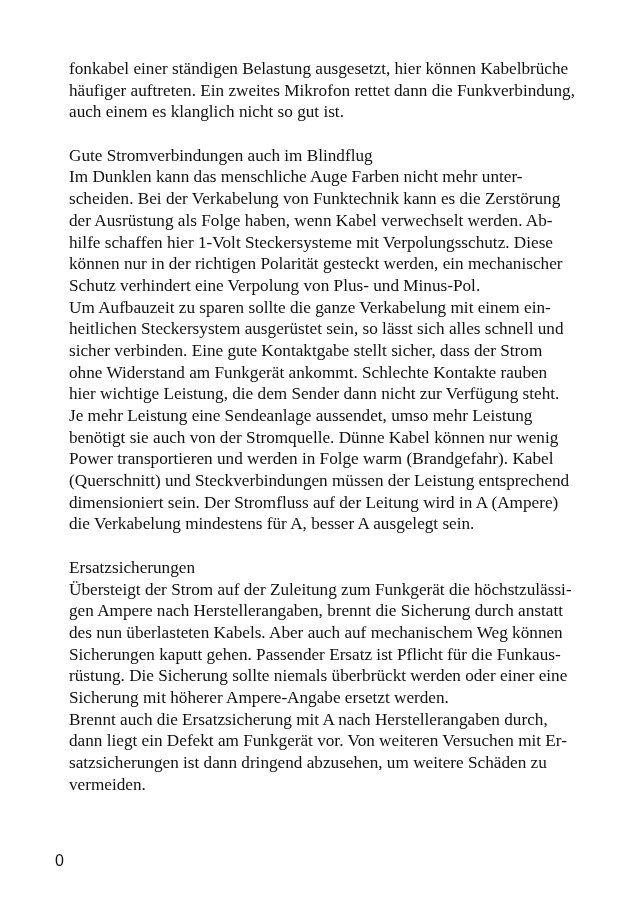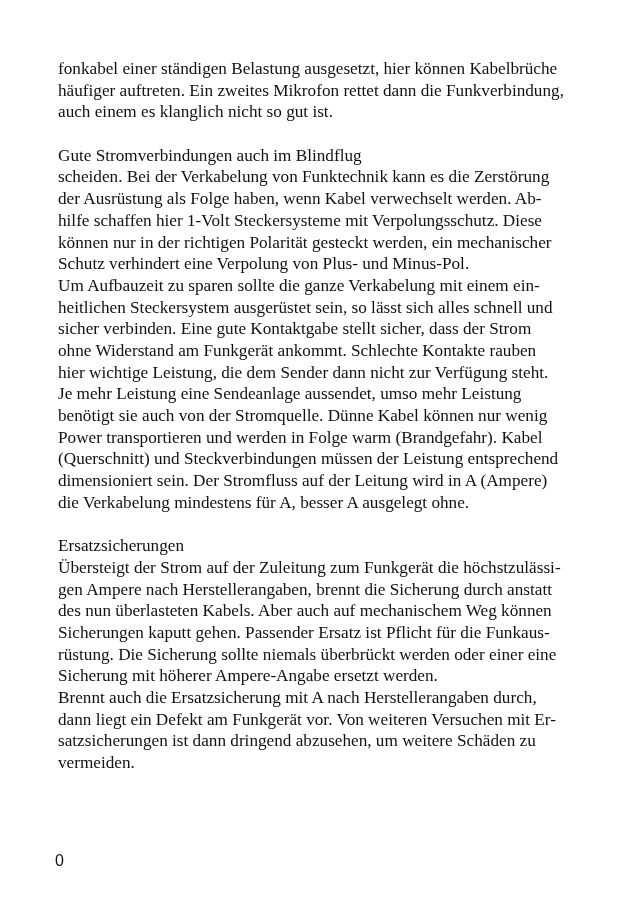--- a/index.html
+++ b/index.html
@@ -10,21 +10,21 @@
     body {
       width: 640px;
       height: 908px;
       position: relative;
       overflow: hidden;
       font-family: "Liberation Serif", "DejaVu Serif", serif;
       color: #111111;
     }
     .page {
       position: absolute;
-      left: 58px;
+      left: 69px;
       top: 58px;
       width: 560px;
       font-size: 17.2px;
       line-height: 21.7px;
     }
     .line {
       display: block;
       white-space: nowrap;
       height: 21.7px;
     }
@@ -52,36 +52,37 @@
   <div class="paragraph">
     <span class="line">fonkabel einer ständigen Belastung ausgesetzt, hier können Kabelbrüche</span>
     <span class="line">häufiger auftreten. Ein zweites Mikrofon rettet dann die Funkverbindung,</span>
     <span class="line">auch einem es klanglich nicht so gut ist.</span>
   </div>
 
   <span class="blank"></span>
 
   <div class="section">
     <span class="line heading">Gute Stromverbindungen auch im Blindflug</span>
+    <span class="line">Im Dunklen kann das menschliche Auge Farben nicht mehr unter-</span>
     <span class="line">scheiden. Bei der Verkabelung von Funktechnik kann es die Zerstörung</span>
     <span class="line">der Ausrüstung als Folge haben, wenn Kabel verwechselt werden. Ab-</span>
     <span class="line">hilfe schaffen hier 1-Volt Steckersysteme mit Verpolungsschutz. Diese</span>
     <span class="line">können nur in der richtigen Polarität gesteckt werden, ein mechanischer</span>
     <span class="line">Schutz verhindert eine Verpolung von Plus- und Minus-Pol.</span>
     <span class="line">Um Aufbauzeit zu sparen sollte die ganze Verkabelung mit einem ein-</span>
     <span class="line">heitlichen Steckersystem ausgerüstet sein, so lässt sich alles schnell und</span>
     <span class="line">sicher verbinden. Eine gute Kontaktgabe stellt sicher, dass der Strom</span>
     <span class="line">ohne Widerstand am Funkgerät ankommt. Schlechte Kontakte rauben</span>
     <span class="line">hier wichtige Leistung, die dem Sender dann nicht zur Verfügung steht.</span>
     <span class="line">Je mehr Leistung eine Sendeanlage aussendet, umso mehr Leistung</span>
     <span class="line">benötigt sie auch von der Stromquelle. Dünne Kabel können nur wenig</span>
     <span class="line">Power transportieren und werden in Folge warm (Brandgefahr). Kabel</span>
     <span class="line">(Querschnitt) und Steckverbindungen müssen der Leistung entsprechend</span>
     <span class="line">dimensioniert sein. Der Stromfluss auf der Leitung wird in A (Ampere)</span>
-    <span class="line">die Verkabelung mindestens für  A, besser  A ausgelegt ohne.</span>
+    <span class="line">die Verkabelung mindestens für  A, besser  A ausgelegt sein.</span>
   </div>
 
   <span class="blank"></span>
 
   <div class="section">
     <span class="line heading">Ersatzsicherungen</span>
     <span class="line">Übersteigt der Strom auf der Zuleitung zum Funkgerät die höchstzulässi-</span>
     <span class="line">gen Ampere nach Herstellerangaben, brennt die Sicherung durch anstatt</span>
     <span class="line">des nun überlasteten Kabels. Aber auch auf mechanischem Weg können</span>
     <span class="line">Sicherungen kaputt gehen. Passender Ersatz ist Pflicht für die Funkaus-</span>

